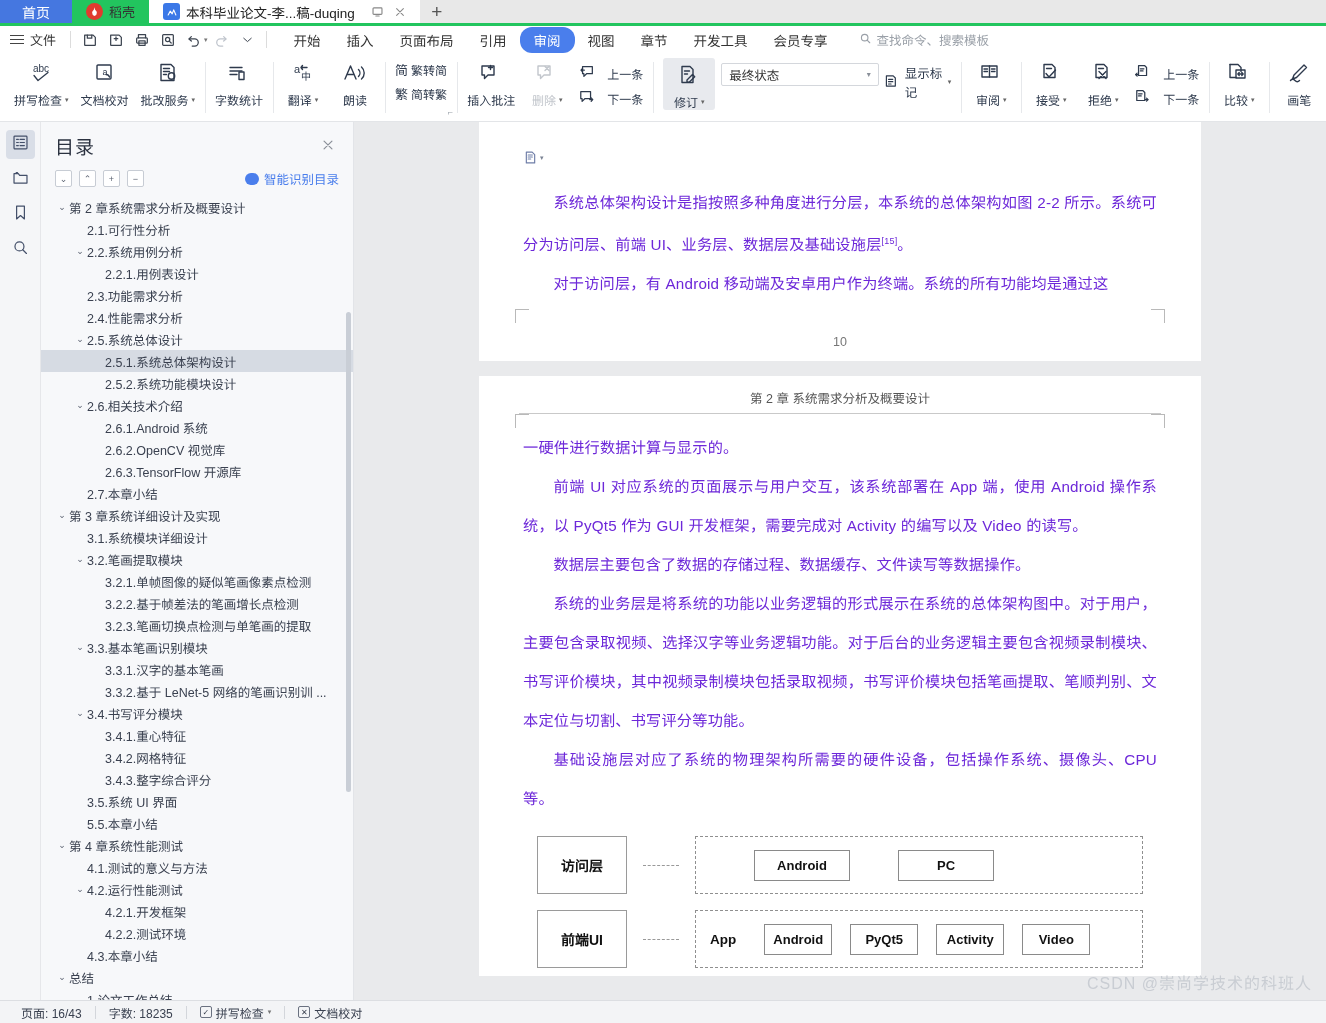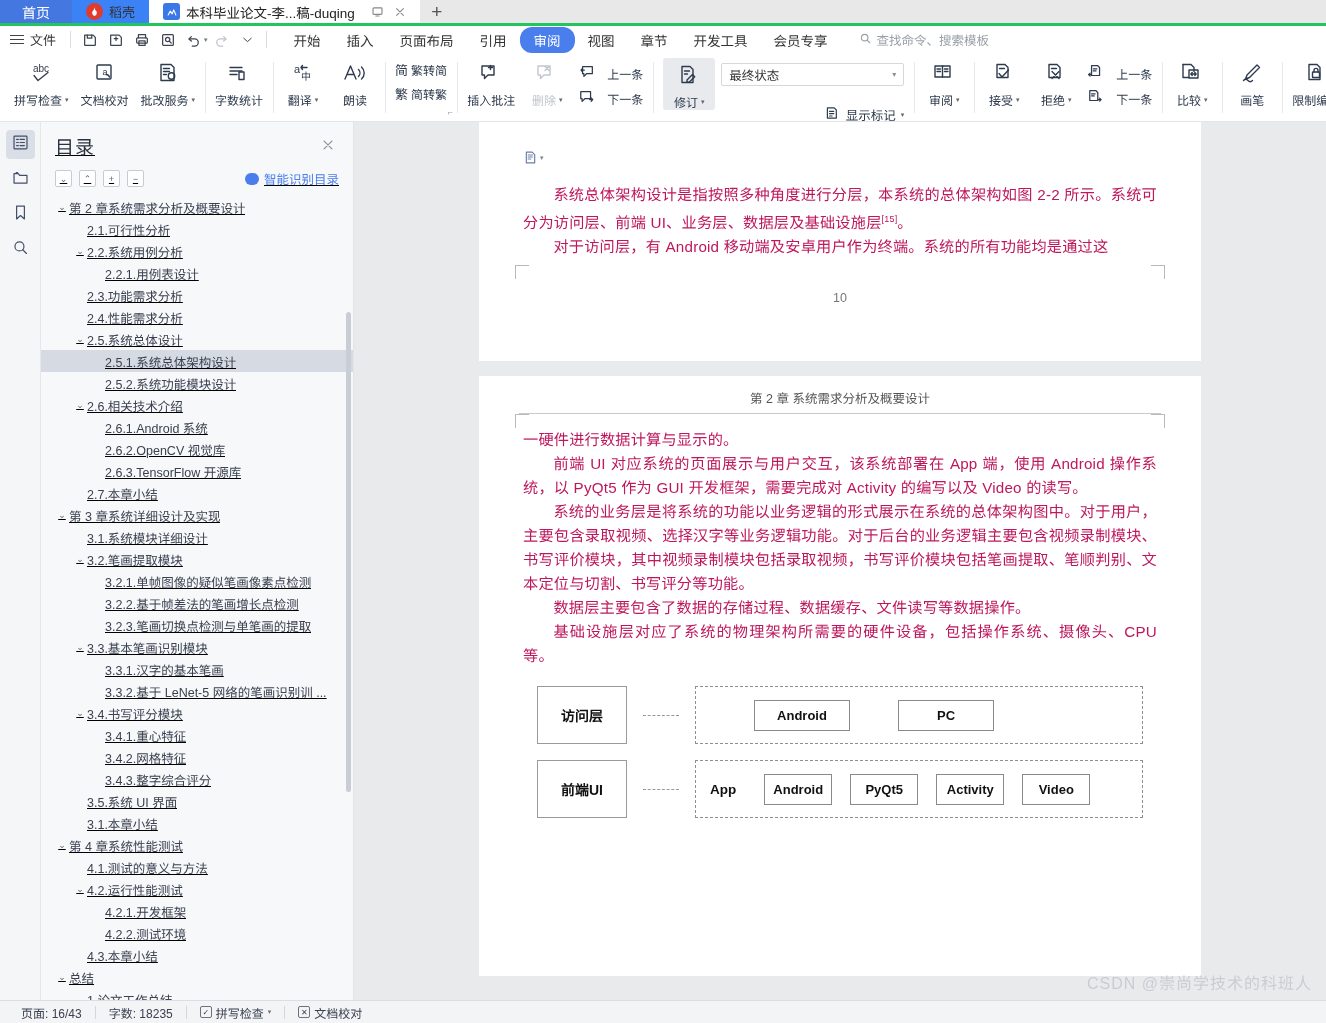--- a/index.html
+++ b/index.html
@@ -21,21 +21,21 @@
   }
   .tab {
     display: flex; align-items: center; gap: 6px;
     padding: 0 14px; font-size: 13px; color: #333;
     position: relative; cursor: default; white-space: nowrap;
   }
   .tab.home {
     background: #4577e0; color: #fff; font-size: 14px; padding: 0 22px;
     justify-content: center;
   }
-  .tab.daoke { background: #3b82f6; }
+  .tab.daoke { background: #22c55e; }
   .tab.active { background: #fff; min-width: 250px; }
   .tab-ico {
     width: 17px; height: 17px; border-radius: 3px; flex: 0 0 17px;
     display: inline-flex; align-items: center; justify-content: center;
     font-size: 11px; color: #fff; font-weight: bold;
   }
   .ico-daoke { background: #e03b2f; border-radius: 50%; font-size: 10px; }
   .ico-doc { background: #3b78e7; }
   .tab-title { font-size: 13.5px; color: #222; max-width: 210px; overflow: hidden; text-overflow: ellipsis; white-space: nowrap; }
   .tab-actions { display: flex; align-items: center; gap: 10px; margin-left: 10px; color: #888; }
@@ -89,21 +89,21 @@
   
   .rstack { display: flex; align-items: center; gap: 4px; padding: 4px 6px 0; }
   .rstack .col2 { display: flex; flex-direction: column; gap: 5px; }
   .rstack .mini { display: flex; align-items: center; gap: 3px; font-size: 12px; color: #2e3a4d; white-space: nowrap; }
   .corner-exp { position: absolute; right: 4px; bottom: 4px; font-size: 9px; color: #9aa1aa; }
   
   .rrows { display: flex; flex-direction: column; justify-content: center; gap: 7px; padding: 8px 6px 0; }
   .rrow { display: flex; align-items: center; gap: 12px; font-size: 12px; color: #2e3a4d; white-space: nowrap; }
   
   .revgrp { display: flex; align-items: flex-start; gap: 6px; padding: 2px 6px 0; }
-  .rev-right { display: flex; flex-direction: column; gap: 19px; padding-top: 5px; align-items: flex-end; }
+  .rev-right { display: flex; gap: 4px; padding-top: 5px; }
   .combo {
     width: 183px; height: 23px; border: 1px solid #d4d7dc; background: #fff; border-radius: 2px;
     display: flex; align-items: center; justify-content: space-between; padding: 0 7px;
     font-size: 12.5px; color: #333;
   }
   .combo .cv { color: #333; }
   .combo .cc { font-size: 8px; color: #8a9099; }
   .markbtn { display: flex; align-items: center; gap: 5px; font-size: 12.5px; color: #2e3a4d; }
 
   
@@ -117,21 +117,21 @@
   }
   .rail-btn {
     width: 29px; height: 29px; border-radius: 4px; display: flex; align-items: center; justify-content: center;
     color: #44506a;
   }
   .rail-btn.sel { background: #d9dee7; }
 
   
   .toc {
     width: 313px; flex: 0 0 313px; background: #f7f8fa; border-right: 1px solid #e2e4e8;
-    display: flex; flex-direction: column; min-height: 0; position: relative; text-decoration: underline;
+    display: flex; flex-direction: column; min-height: 0; position: relative;
   }
   .toc-head { padding: 10px 14px 0 14px; }
   .toc-title-row { display: flex; align-items: center; justify-content: space-between; }
   .toc-title { font-size: 19px; color: #2b3240; letter-spacing: 1px; }
   .toc-close { color: #8b9099; font-size: 15px; line-height: 1; padding: 2px 4px; }
   .toc-tools { display: flex; align-items: center; justify-content: space-between; margin-top: 10px; }
   .tbtns { display: flex; gap: 7px; }
   .tbtn {
     width: 17px; height: 17px; border: 1px solid #c7ccd4; border-radius: 2px; background: #fff;
     display: flex; align-items: center; justify-content: center; color: #5c6472; font-size: 9px;
@@ -175,21 +175,21 @@
   .pg-inner { padding: 0 44px; position: relative; }
 
   .head-row { display: flex; align-items: flex-start; gap: 10px; padding-top: 8px; }
   .doc-icon-btn { display: flex; align-items: center; gap: 2px; color: #6f7ea8; padding-top: 4px; }
   .doc-icon-btn .cdn { font-size: 7px; color: #7b8394; }
   h3.sec-title {
     margin: 0; font-size: 17px; color: #111; font-weight: bold; letter-spacing: .4px;
     display: flex; gap: 34px; padding-left: 18px;
   }
   p.para {
-    margin: 0; font-size: 15.2px; color: #be185d; line-height: 24px; text-align: justify;
+    margin: 0; font-size: 15.2px; color: #6d28d9; line-height: 39px; text-align: justify;
     letter-spacing: .2px;
   }
   p.indent { text-indent: 2em; }
   .sup { font-size: 9px; vertical-align: super; }
   .pagenum { text-align: center; font-size: 12.5px; color: #777; margin-top: 14px; }
 
   
   .pg-header {
     text-align: center; font-size: 12.5px; color: #555; padding-top: 12px;
   }
@@ -833,21 +833,21 @@
           <div class="toc-item lv2">
             <span class="chev"></span>
             <span class="toc-lbl">3.4.3.整字综合评分</span>
           </div>
           <div class="toc-item lv1">
             <span class="chev"></span>
             <span class="toc-lbl">3.5.系统 UI 界面</span>
           </div>
           <div class="toc-item lv1">
             <span class="chev"></span>
-            <span class="toc-lbl">3.1.本章小结</span>
+            <span class="toc-lbl">5.5.本章小结</span>
           </div>
           <div class="toc-item lv0">
             <span class="chev">⌄</span>
             <span class="toc-lbl">第 4 章系统性能测试</span>
           </div>
           <div class="toc-item lv1">
             <span class="chev"></span>
             <span class="toc-lbl">4.1.测试的意义与方法</span>
           </div>
           <div class="toc-item lv1">
@@ -904,22 +904,22 @@
       <div class="page p2">
         <div class="pg-header">第 2 章 系统需求分析及概要设计</div>
         <div class="hrule"></div>
         <div class="crop-marks">
           <span class="cm tl"></span>
           <span class="cm tr"></span>
         </div>
         <div class="pg-inner" style="padding-top:2px;">
           <p class="para">一硬件进行数据计算与显示的。</p>
           <p class="para indent">前端 UI 对应系统的页面展示与用户交互，该系统部署在 App 端，使用 Android 操作系统，以 PyQt5 作为 GUI 开发框架，需要完成对 Activity 的编写以及 Video 的读写。</p>
+          <p class="para indent">数据层主要包含了数据的存储过程、数据缓存、文件读写等数据操作。</p>
           <p class="para indent">系统的业务层是将系统的功能以业务逻辑的形式展示在系统的总体架构图中。对于用户，主要包含录取视频、选择汉字等业务逻辑功能。对于后台的业务逻辑主要包含视频录制模块、书写评价模块，其中视频录制模块包括录取视频，书写评价模块包括笔画提取、笔顺判别、文本定位与切割、书写评分等功能。</p>
-          <p class="para indent">数据层主要包含了数据的存储过程、数据缓存、文件读写等数据操作。</p>
           <p class="para indent">基础设施层对应了系统的物理架构所需要的硬件设备，包括操作系统、摄像头、CPU 等。</p>
 
           <div class="diagram">
             <div class="drow">
               <div class="dlabel">访问层</div>
               <div class="dconn">
                   <i></i>
                 </div>
               <div class="dbox r1">
                 <div class="chip w">Android</div>

